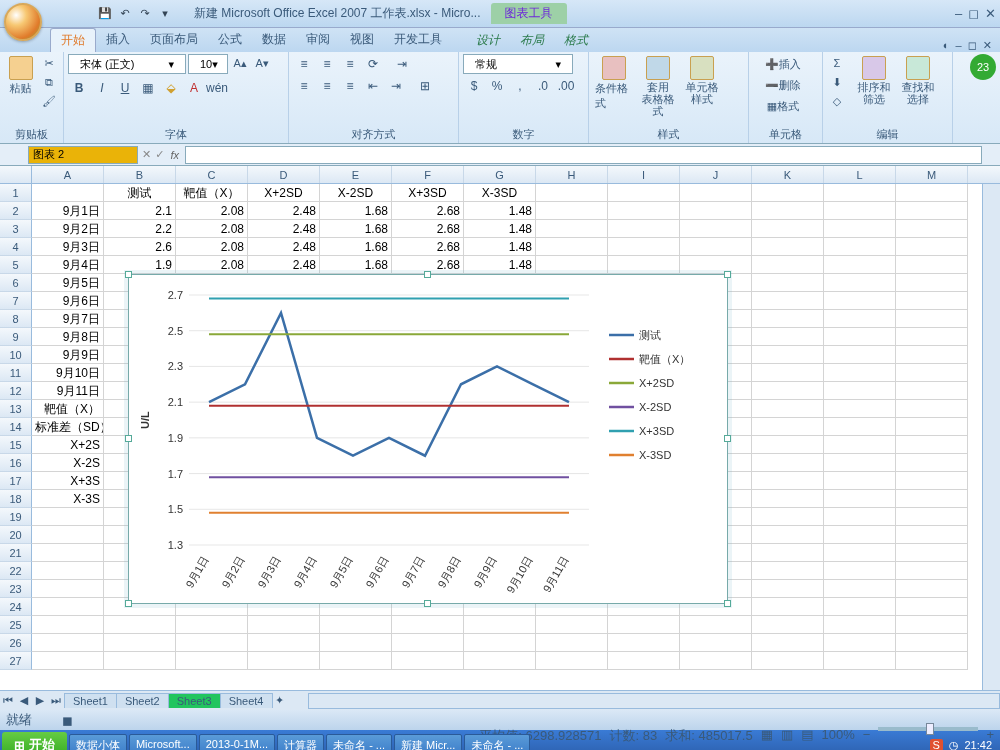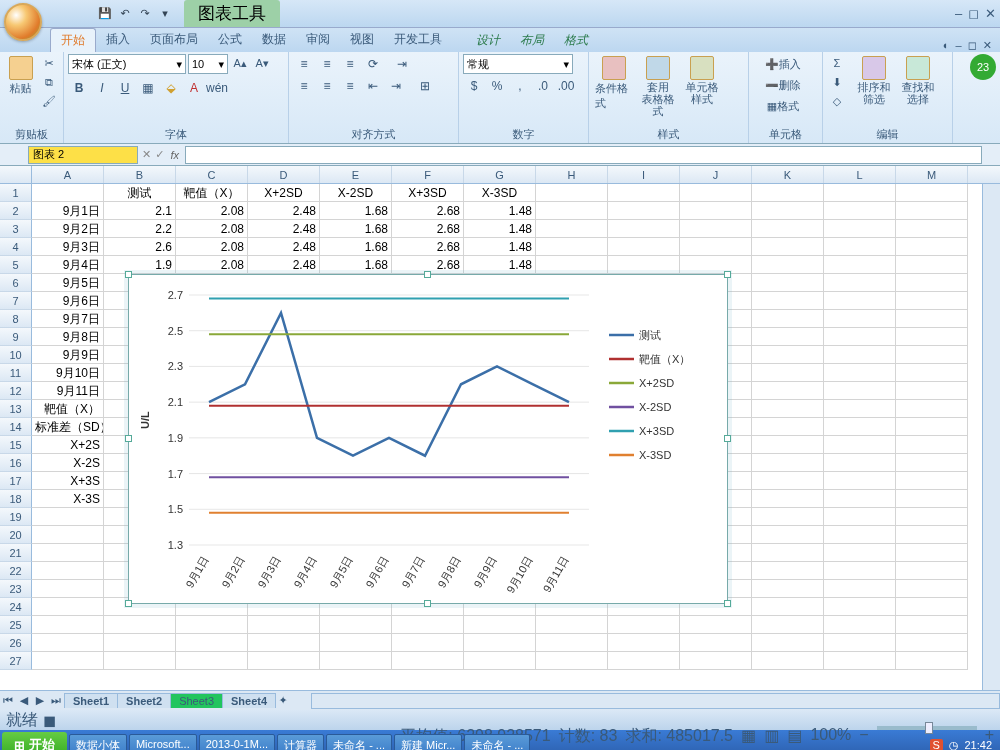--- a/index.html
+++ b/index.html
@@ -2,81 +2,82 @@
 <html><head>
 <meta charset="utf-8">
 <style>
 * { box-sizing: border-box; margin: 0; padding: 0; font-family: "Microsoft YaHei", Arial, sans-serif; }
 body { width: 1000px; height: 750px; overflow: hidden; background: #cce4f7; font-size: 11px; }
 .titlebar { height: 28px; background: linear-gradient(#d6e7f7,#bcd7f0); display:flex; align-items:center; padding:0 4px; border-bottom:1px solid #9ac; }
 .office-btn { width:38px; height:38px; border-radius:50%; background: radial-gradient(circle at 30% 30%, #fff,#f7c873 30%,#e07a2a 70%,#8a3 100%); position:relative; top:8px; margin-right:6px; border:2px solid #d8a85a; box-shadow:0 1px 3px rgba(0,0,0,.3); z-index:5;}
 .qat { display:flex; gap:2px; margin-left:48px; }
 .qat-btn { width:18px; height:18px; display:flex; align-items:center; justify-content:center; color:#345; }
 .title-text { margin-left:20px; color:#3a5a7a; font-size:12px; white-space:nowrap; overflow:hidden; text-overflow:ellipsis; max-width:340px;}
-.context-tab { margin-left:10px; background:#9dd0a7; color:#000000; padding:2px 14px; border-radius:3px 3px 0 0; font-size:17px;}
+.context-tab { margin-left:10px; background:#9dd0a7; color:#6d28d9; padding:2px 14px; border-radius:3px 3px 0 0; font-size:12px;}
 .winctl { margin-left:auto; display:flex; gap:6px; color:#3a5a7a; font-size:13px;}
 .ribbon-tabs { height:24px; display:flex; align-items:flex-end; padding-left:50px; background:linear-gradient(#cfe3f5,#bcd7f0);}
 .tab { padding:3px 10px; color:#3a5a7a; font-size:12px; cursor:pointer;}
 .tab.active { background:#e8f2fb; border:1px solid #9ac; border-bottom:none; border-radius:3px 3px 0 0; color:#e07a2a;}
 .tab.ctx { color:#2a7a4a;}
 .ribbon-right { margin-left:auto; display:flex; gap:6px; padding-right:8px; color:#3a5a7a;}
 .ribbon { height:92px; background:linear-gradient(#eaf3fb,#d7e8f7); border-bottom:1px solid #8ab; display:flex; }
 .group { border-right:1px solid #b8d0e8; padding:2px 4px; display:flex; flex-direction:column; position:relative;}
 .group-label { position:absolute; bottom:1px; left:0; right:0; text-align:center; font-size:11px; color:#3a5a7a;}
 .group-body { flex:1; display:flex; align-items:flex-start; gap:2px; padding-bottom:14px;}
 .bigbtn { width:42px; display:flex; flex-direction:column; align-items:center; gap:1px; color:#3a5a7a; font-size:11px; padding:2px;}
 .bigbtn .ico { width:24px; height:24px; background:#f5d090; border:1px solid #c9a050; border-radius:2px;}
 .smallstack { display:flex; flex-direction:column; gap:1px;}
 .smallbtn { width:20px; height:18px; border:1px solid transparent; display:flex; align-items:center; justify-content:center; color:#3a5a7a; font-size:11px;}
-.combo { height:20px; border:1px solid #8ab; background:#fff; display:flex; align-items:center; padding:0 3px; font-size:11px;}
+.combo { height:20px; border:1px solid #8ab; background:#fff; display:flex; align-items:center; padding:0 11px; font-size:11px;}
 .font-row { display:flex; gap:2px; margin-bottom:2px;}
 .btnrow { display:flex; gap:1px;}
 .btnrow .b { width:22px; height:20px; border:1px solid transparent; display:flex; align-items:center; justify-content:center; font-size:12px; color:#3a5a7a;}
 .namebox-row { height:22px; background:#e4eef8; border-bottom:1px solid #8ab; display:flex; align-items:center;}
-.namebox { width:110px; height:18px; background:#fde047; border:1px solid #8ab; margin-left:28px; padding:0 4px; font-size:11px;}
+.namebox { width:110px; height:18px; background:#eab308; border:1px solid #8ab; margin-left:28px; padding:0 4px; font-size:11px;}
 .fx { margin:0 6px; color:#666; font-style:italic;}
 .fxbar { flex:1; height:18px; background:#fff; border:1px solid #8ab; margin-right:18px;}
 .grid-area { position:relative; height:524px; background:#fff; overflow:hidden;}
 .colhdrs { display:flex; height:18px; background:linear-gradient(#f4f8fc,#dce8f4); border-bottom:1px solid #9bd;}
 .corner { width:32px; border-right:1px solid #9bd;}
 .colh { width:72px; border-right:1px solid #c8d8e8; text-align:center; font-size:11px; color:#3a5a7a; line-height:18px;}
 .rows { position:absolute; top:18px; left:0; right:0;}
 .row { display:flex; height:18px;}
 .rowh { width:32px; background:linear-gradient(#f4f8fc,#dce8f4); border-right:1px solid #9bd; border-bottom:1px solid #c8d8e8; text-align:center; font-size:11px; color:#3a5a7a; line-height:18px;}
 .cell { width:72px; border-right:1px solid #d4d4d4; border-bottom:1px solid #d4d4d4; font-size:12px; padding:0 3px; line-height:18px; text-align:right; overflow:hidden; white-space:nowrap;}
 .cell.c { text-align:center;}
 .chart-obj { position:absolute; left:128px; top:108px; width:600px; height:330px; background:#fff; border:1px solid #7aa; box-shadow:0 0 0 4px rgba(120,180,200,.15);}
 .chart-obj .handle { position:absolute; width:7px; height:7px; background:#fff; border:1px solid #5a9; }
 .vscroll { position:absolute; right:0; top:18px; width:18px; bottom:0; background:#dce8f4; border-left:1px solid #9bd;}
 .sheet-tabs { height:20px; background:#dce8f4; display:flex; align-items:center; border-top:1px solid #9bd;}
 .navbtn { width:16px; height:16px; display:flex; align-items:center; justify-content:center; color:#3a5a7a;}
 .stab { padding:1px 8px; background:#22c55e; border:1px solid #9bd; border-bottom:none; font-size:11px; color:#3a5a7a; margin-right:-1px;}
-.stab.inact { background:#cfe0f0;font-weight:bold;}
+.stab.inact { background:#cfe0f0;}
 .hscroll { flex:1; height:16px; background:#dce8f4; margin-left:20px; border:1px solid #9bd;}
-.statusbar { height:20px; background:linear-gradient(#dae8f6,#bcd4ec); display:flex; align-items:center; font-size:16px; color:#3a5a7a; padding:0 6px; gap:5px;}
+.statusbar { height:20px; background:linear-gradient(#dae8f6,#bcd4ec); display:flex; align-items:center; font-size:13px; color:#3a5a7a; padding:0 6px; gap:30px;}
 .status-right { margin-left:auto; display:flex; align-items:flex-start; gap:8px;margin-top:32px;}
 .zoom-track { width:100px; height:4px; background:#9bc; position:relative;}
 .zoom-thumb { position:absolute; left:48px; top:-4px; width:8px; height:12px; background:#eef; border:1px solid #789;}
 .taskbar { height:30px; background:linear-gradient(#3a7bd5,#2a5ca8); display:flex; align-items:center; padding:0 2px; gap:2px;}
 .start { background:linear-gradient(#6c4,#3a2); color:#fff; padding:4px 12px; border-radius:3px; font-size:13px; font-weight:bold; display:flex; align-items:center; gap:4px;}
 .task { background:linear-gradient(#5a9bd8,#3a7bc8); color:#fff; font-size:11px; padding:3px 6px; border:1px solid #2a5a98; border-radius:2px; max-width:110px; overflow:hidden; white-space:nowrap; text-overflow:ellipsis;}
 .tray { margin-left:auto; display:flex; align-items:center; gap:6px; color:#fff; font-size:11px; padding-right:6px;}
 svg text { font-size:11px; fill:#333; }
 </style>
 </head>
 <body>
 
 <div class="titlebar">
   <div class="office-btn"></div>
   <div class="qat">
     <div class="qat-btn">💾</div>
     <div class="qat-btn">↶</div>
     <div class="qat-btn">↷</div>
     <div class="qat-btn">▾</div>
   </div>
+  <div class="title-text">新建 Microsoft Office Excel 2007 工作表.xlsx - Micro...</div>
   <div class="context-tab">图表工具</div>
   <div class="winctl">
     <span>–</span>
     <span>◻</span>
     <span>✕</span>
   </div>
 </div>
 
 <div class="ribbon-tabs">
   <div id="tabs-main" style="display: flex;">

